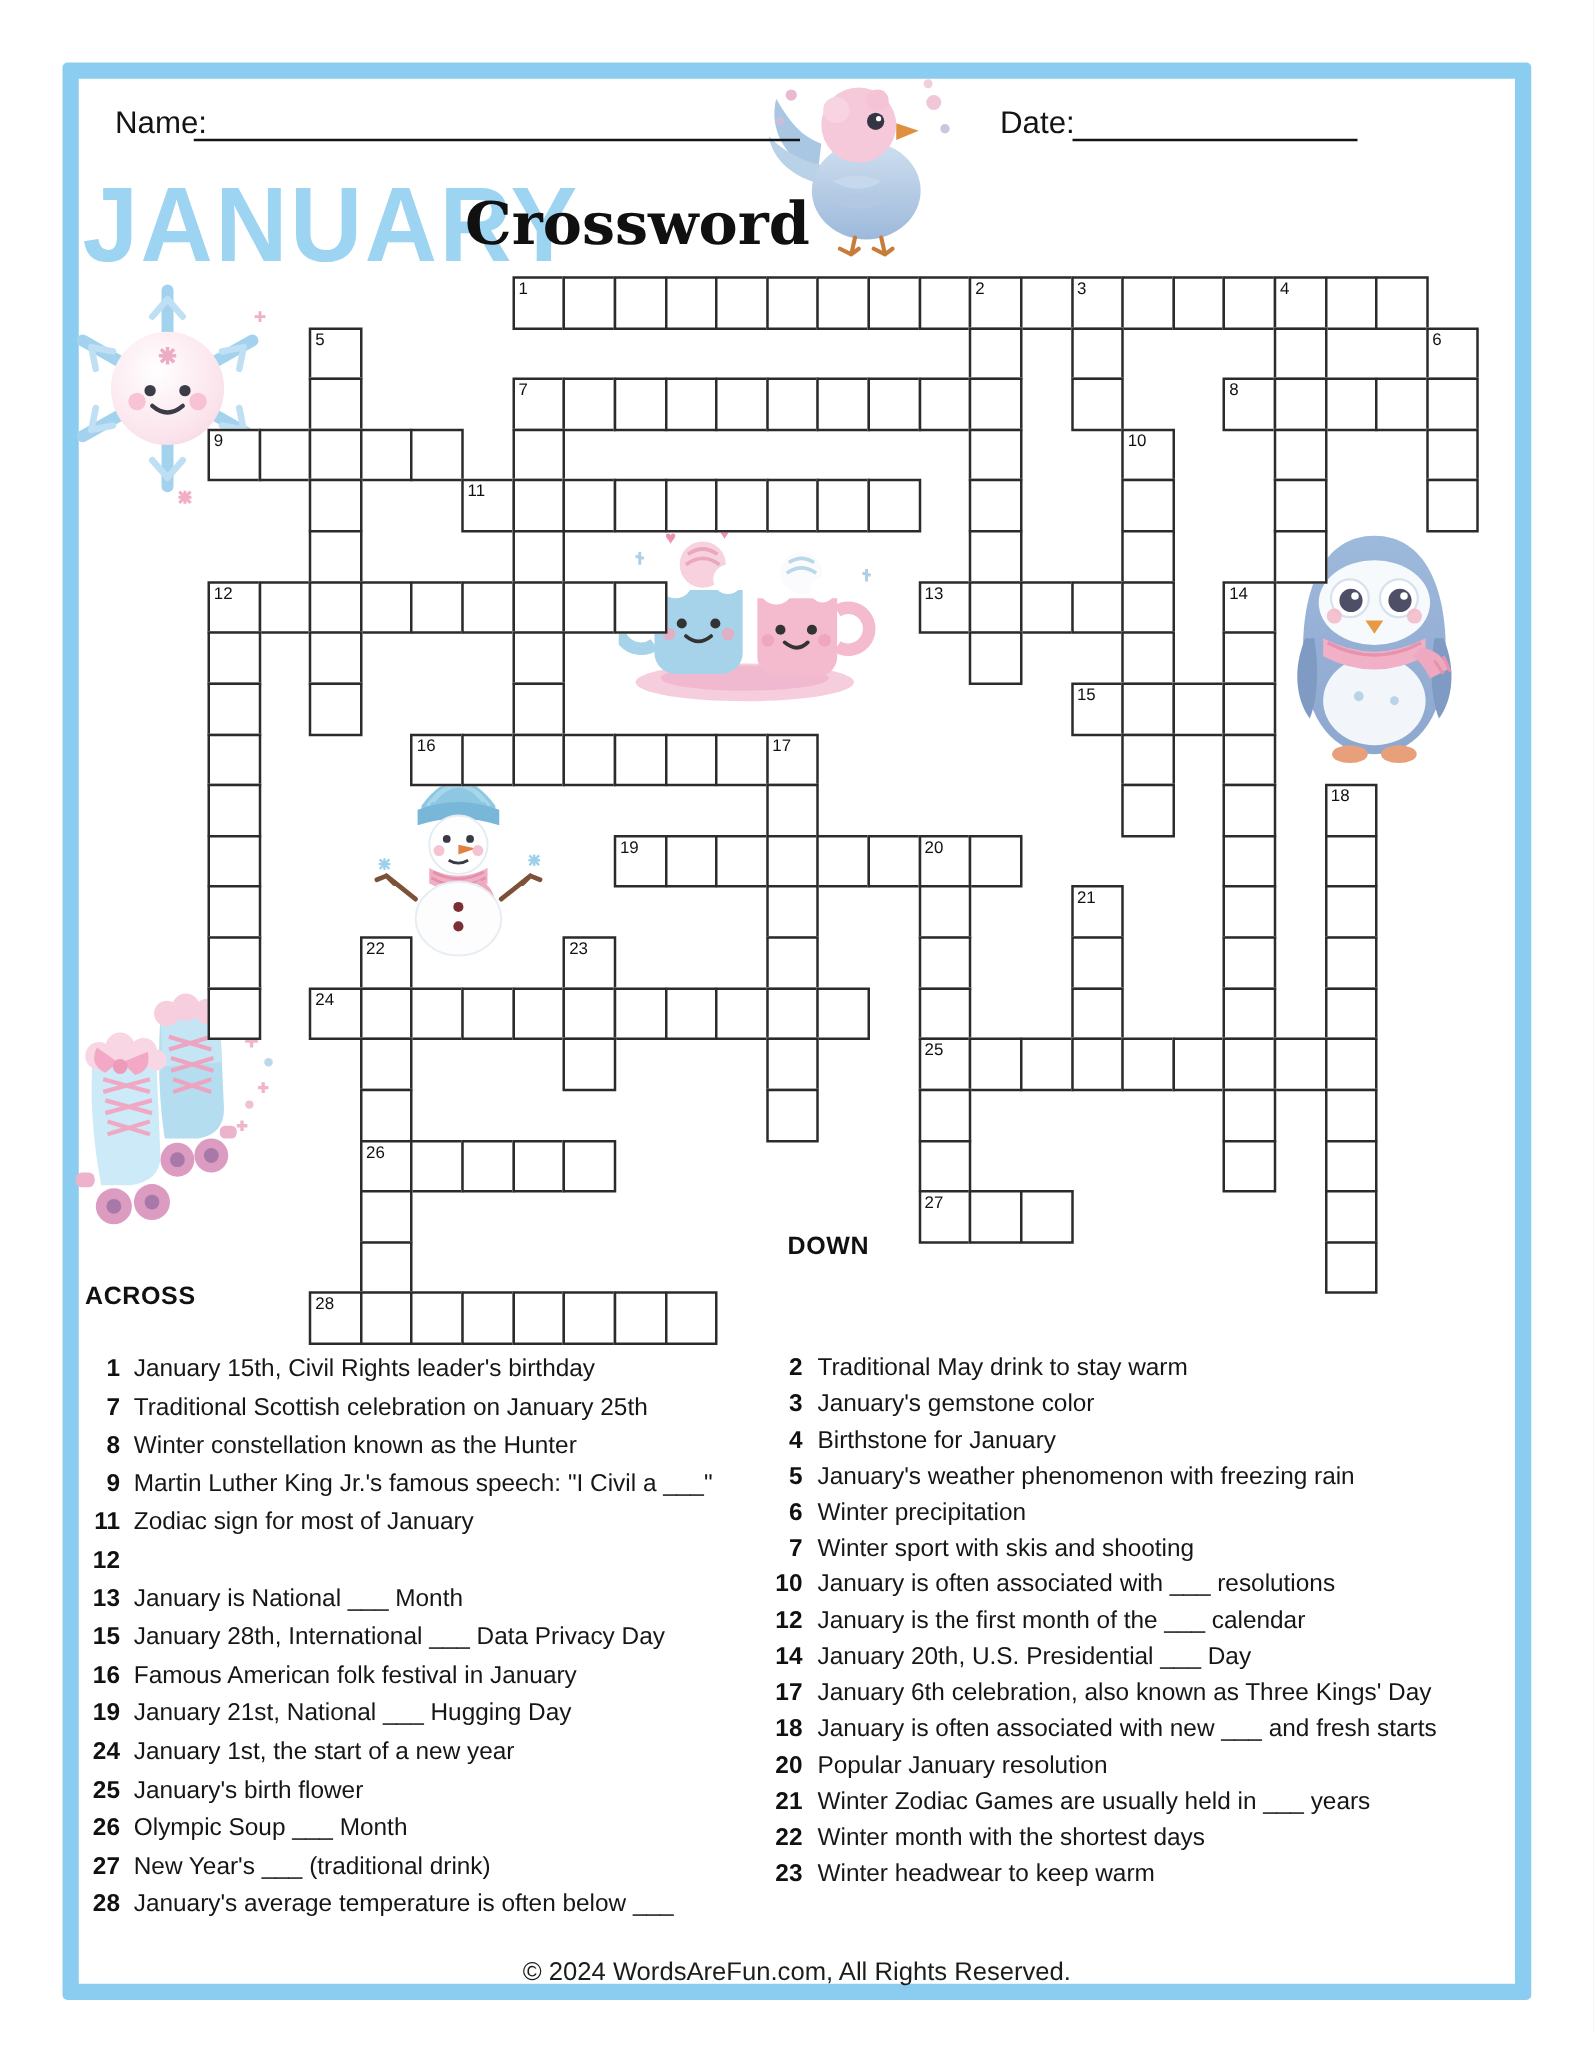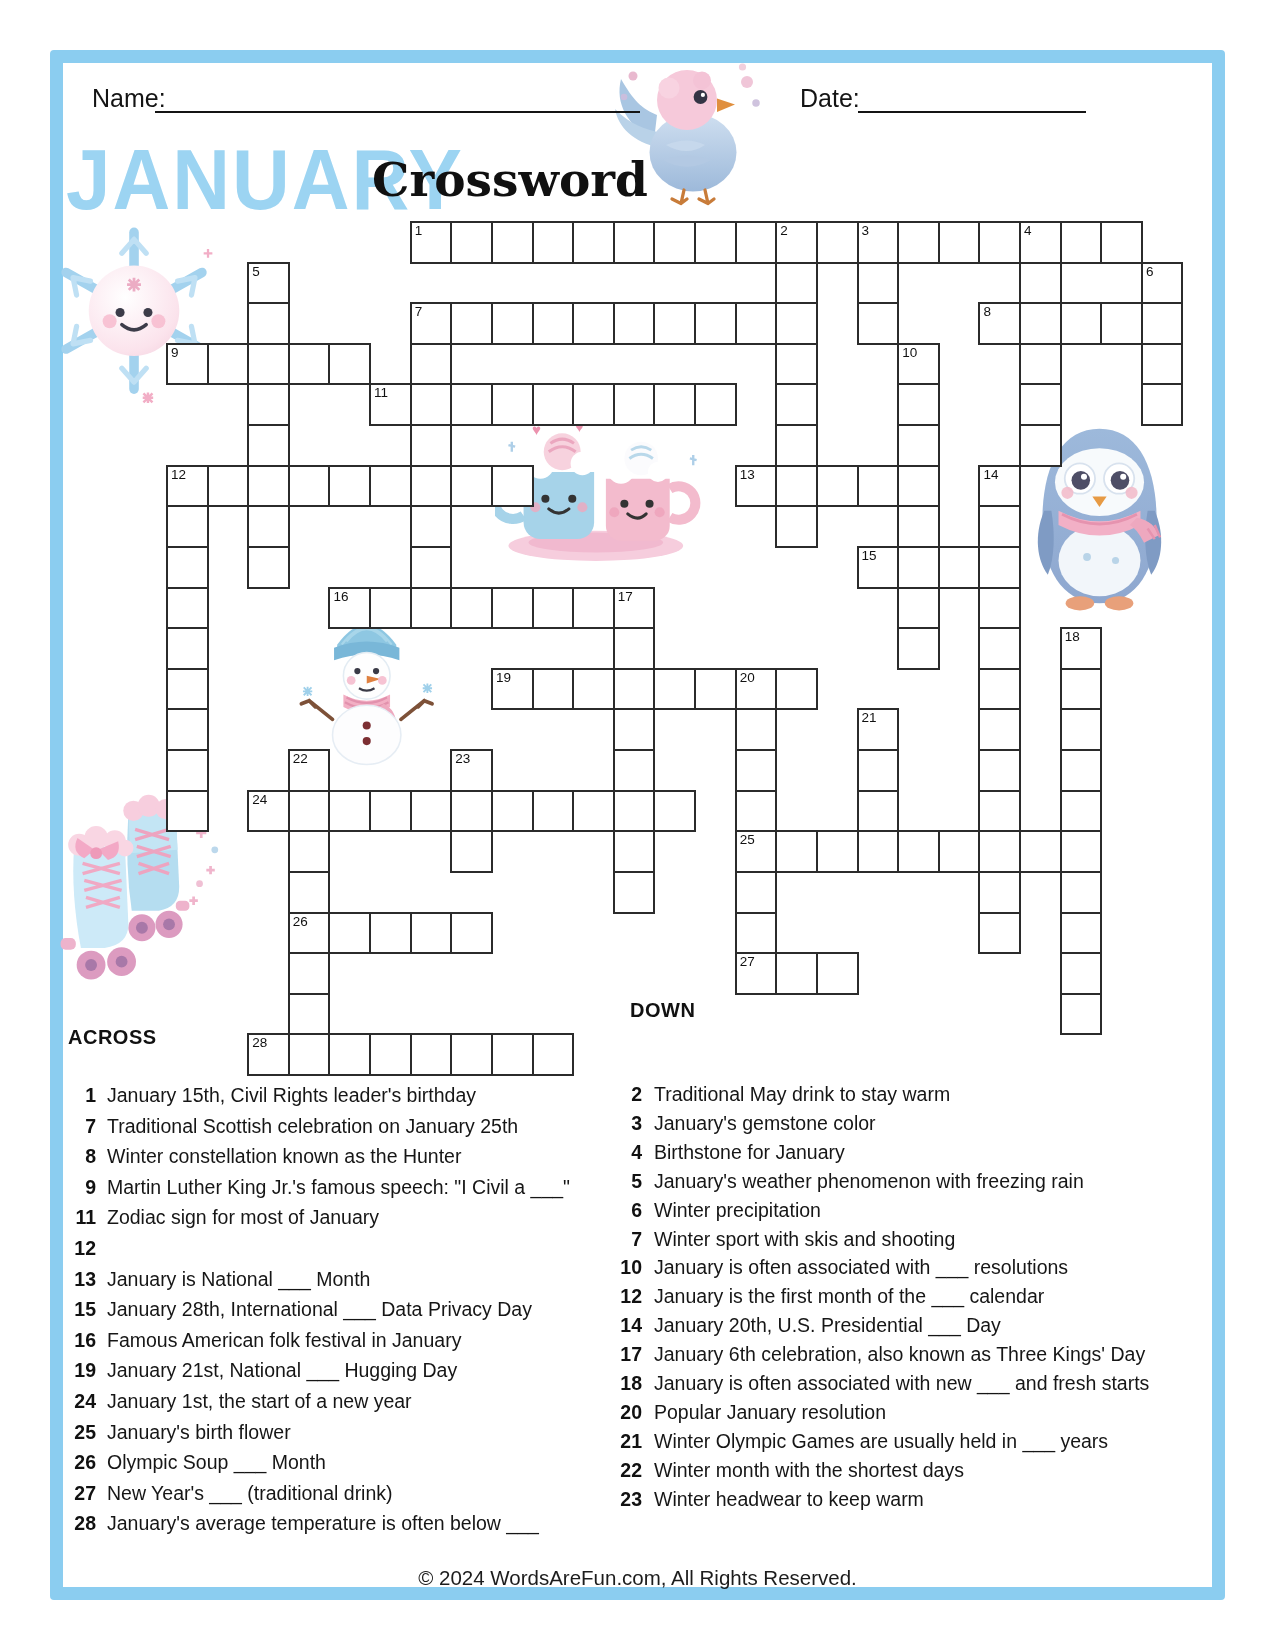--- a/index.html
+++ b/index.html
@@ -548,21 +548,21 @@
       <div class="clue-row">
         <div class="clue-num">27</div>
         <div class="clue-text">New Year's ___ (traditional drink)</div>
       </div>
       <div class="clue-row">
         <div class="clue-num">28</div>
         <div class="clue-text">January's average temperature is often below ___</div>
       </div>
     </div>
 
-  <div class="list-header" style="left:630px;top:986px;margin-top:13px;">DOWN</div>
+  <div class="list-header" style="left:630px;top:986px;">DOWN</div>
   <div class="clue-list down" id="down-list" style="left:600px;top:1080px;width:560px;">
       <div class="clue-row">
         <div class="clue-num">2</div>
         <div class="clue-text">Traditional May drink to stay warm</div>
       </div>
       <div class="clue-row">
         <div class="clue-num">3</div>
         <div class="clue-text">January's gemstone color</div>
       </div>
       <div class="clue-row">
@@ -600,21 +600,21 @@
       <div class="clue-row">
         <div class="clue-num">18</div>
         <div class="clue-text">January is often associated with new ___ and fresh starts</div>
       </div>
       <div class="clue-row">
         <div class="clue-num">20</div>
         <div class="clue-text">Popular January resolution</div>
       </div>
       <div class="clue-row">
         <div class="clue-num">21</div>
-        <div class="clue-text">Winter Olympic Games are usually held in ___ years</div>
+        <div class="clue-text">Winter Zodiac Games are usually held in ___ years</div>
       </div>
       <div class="clue-row">
         <div class="clue-num">22</div>
         <div class="clue-text">Winter month with the shortest days</div>
       </div>
       <div class="clue-row">
         <div class="clue-num">23</div>
         <div class="clue-text">Winter headwear to keep warm</div>
       </div>
     </div>

